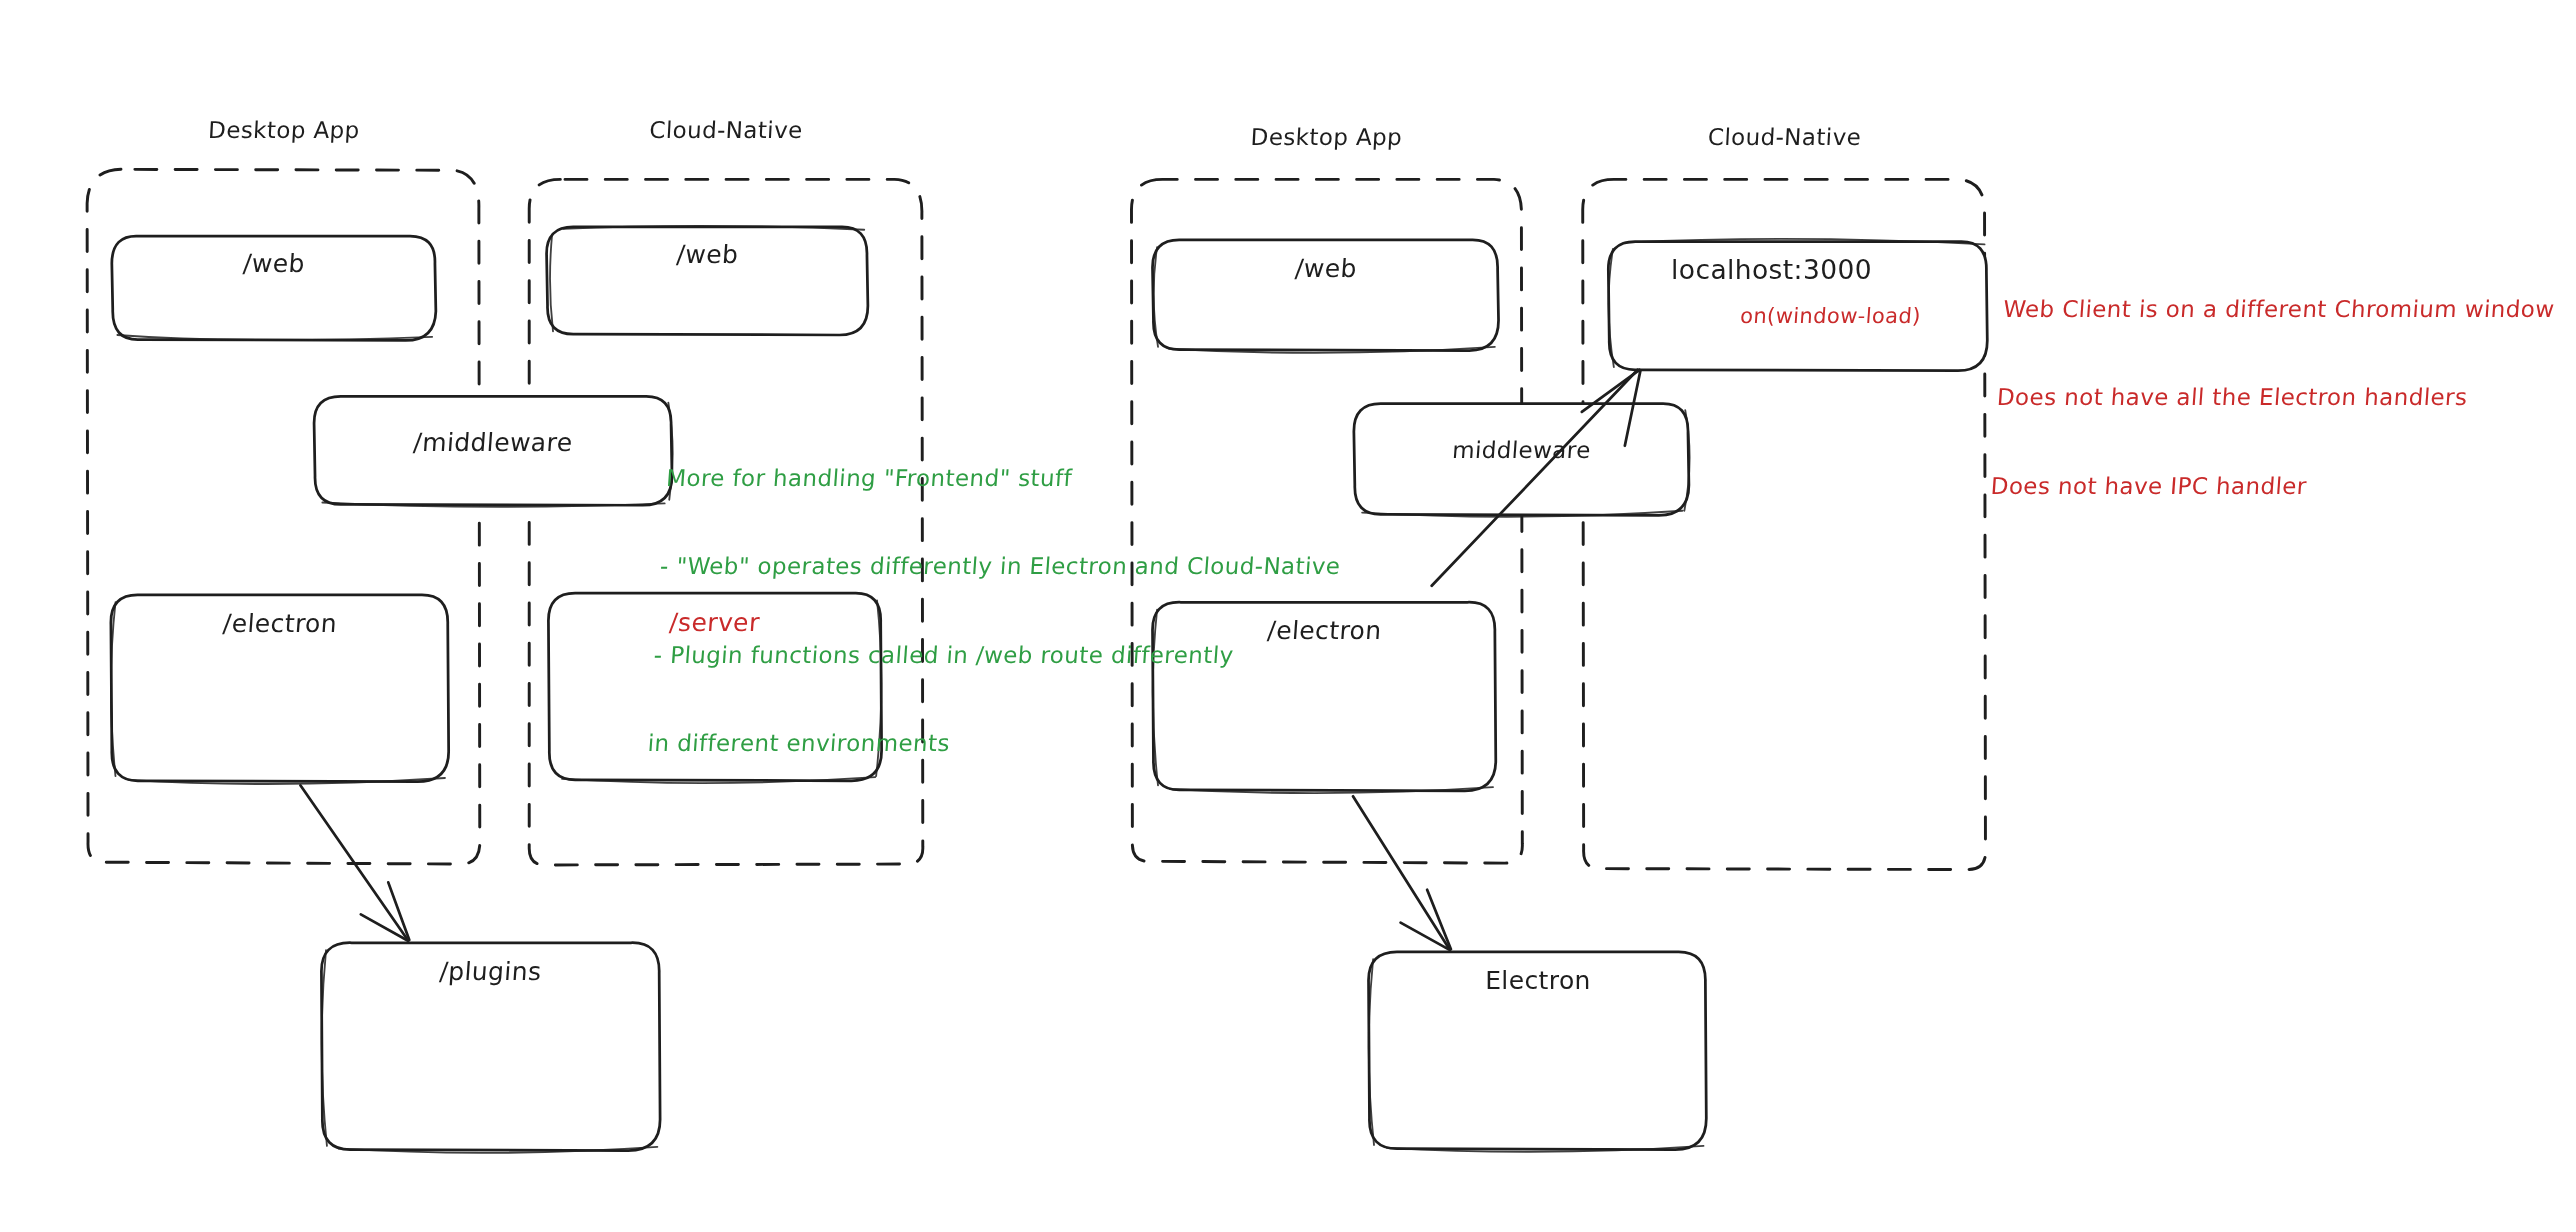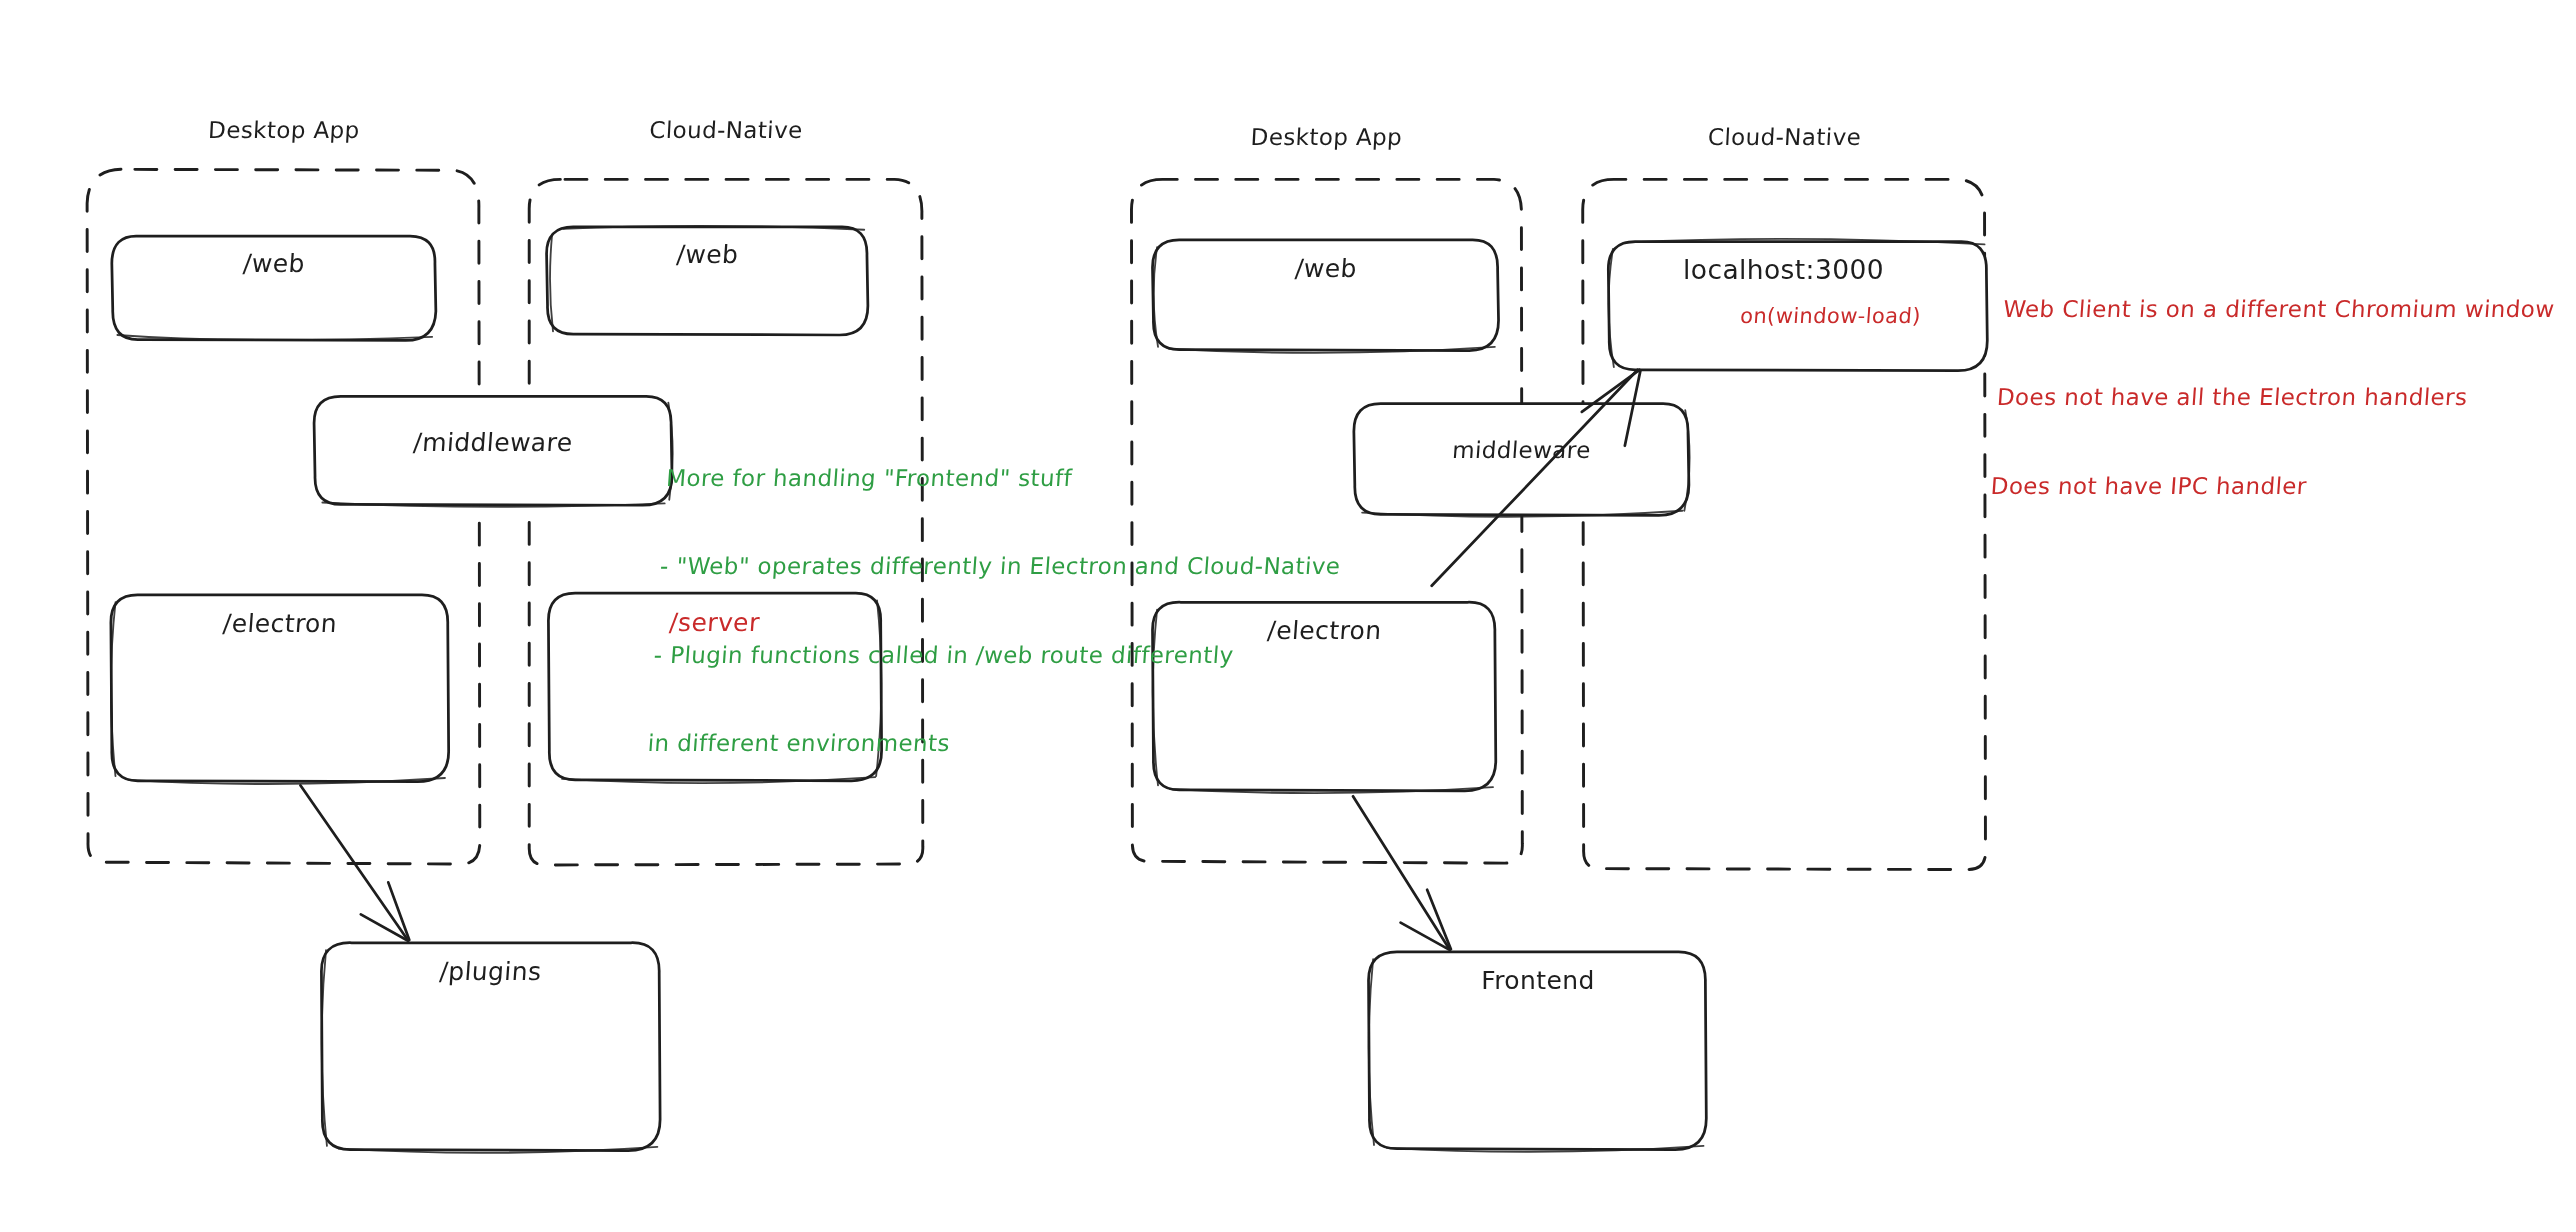--- a/index.html
+++ b/index.html
@@ -173,29 +173,29 @@
     <div>- Plugin functions called in /web route differently</div>
     <div>in different environments</div>
   </div>
 
   <div class="lbl group-title" style="left:1131px; top:124px; width:391px;">Desktop App</div>
 
   <div class="lbl group-title" style="left:1583px; top:124px; width:403px;">Cloud-Native</div>
 
   <div class="lbl box-label" style="left:1153px; top:254px; width:346px;">/web</div>
 
-  <div class="lbl box-label plain" style="left:1608px; top:254px; width:327px; font-size:26.5px;margin-left:12px;">localhost:3000</div>
+  <div class="lbl box-label plain" style="left:1608px; top:254px; width:327px; font-size:26.5px;">localhost:3000</div>
 
   <div class="lbl sub-label red-text" style="left:1674px; top:304px; width:313px;">on(window-load)</div>
 
   <div class="lbl box-label" style="left:1354px; top:437px; width:335px; font-size:23px;">middleware</div>
 
   <div class="lbl box-label" style="left:1153px; top:616px; width:343px;">/electron</div>
 
-  <div class="lbl box-label plain" style="left:1369px; top:966px; width:338px;">Frontend</div>
+  <div class="lbl box-label plain" style="left:1369px; top:966px; width:338px;">Electron</div>
 
   <div class="lbl note red" style="left:1997px; top:236px;">
     <div>Web Client is on a different Chromium window</div>
     <div>Does not have all the Electron handlers</div>
     <div>Does not have IPC handler</div>
   </div>
 
 </div>
 
 

